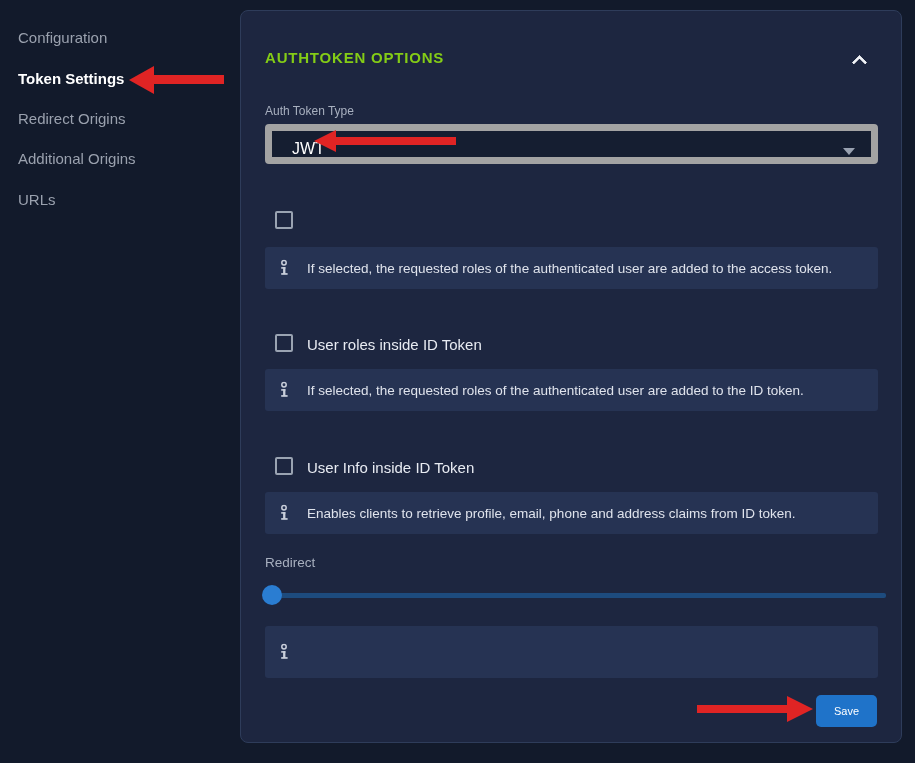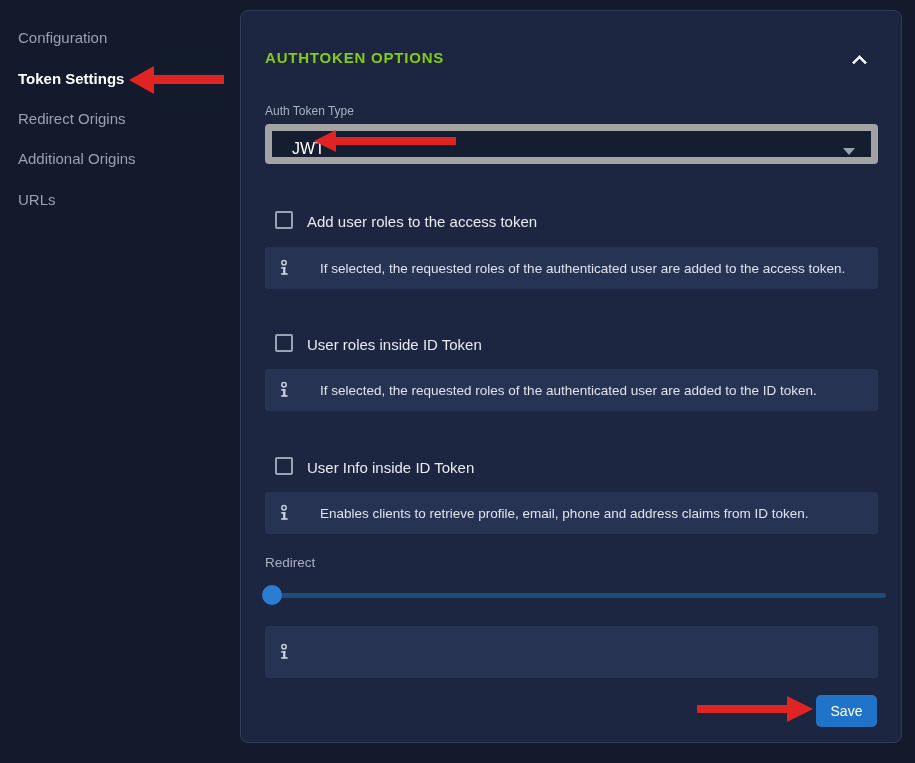--- a/index.html
+++ b/index.html
@@ -26,31 +26,31 @@
   .dropdown-value{position:absolute;left:20px;top:9px;font-size:16px;color:#ffffff;}
   .dropdown-caret{position:absolute;right:16px;top:17px;width:0;height:0;
             border-left:6px solid transparent;border-right:6px solid transparent;
             border-top:7px solid #98a1b0;}
 
   .checkbox{position:absolute;left:34px;width:18px;height:18px;border:2px solid #9aa3b2;
             border-radius:2px;background:transparent;cursor:pointer;}
   .check-label{position:absolute;left:66px;font-size:15px;color:#e8ebf2;cursor:pointer;line-height:17px;}
 
   .infobox{position:absolute;left:24px;width:613px;background:#263353;border-radius:3px;
-           display:flex;align-items:center;padding-left:13px;}
+           display:flex;align-items:center;}
   .infobox .info-icon{position:absolute;left:13px;top:50%;transform:translateY(-50%);}
   .infobox .info-text{margin-left:42px;margin-right:14px;font-size:13.5px;color:#dfe3ec;line-height:19px;}
 
   .slider-track{position:absolute;left:24px;top:582px;width:621px;height:5px;
                 background:#1d4b7e;border-radius:2px;cursor:pointer;}
   .slider-thumb{position:absolute;left:21px;top:574px;width:20px;height:20px;border-radius:50%;
                 background:#2a7dd2;cursor:pointer;}
 
   .save-btn{position:absolute;left:575px;top:684px;width:61px;height:32px;background:#1f73c9;
-            border:none;border-radius:5px;color:#ffffff;font-size:14px;cursor:pointer;}
+            border:none;border-radius:5px;color:#ffffff;font-size:11px;cursor:pointer;}
 
   
   .arr{position:absolute;}
   .arr .shaft{position:absolute;background:#e02424;}
   .arr .head-left{position:absolute;width:0;height:0;
         border-top:13px solid transparent;border-bottom:13px solid transparent;
         border-right:25px solid #e02424;}
   .arr .head-right{position:absolute;width:0;height:0;
         border-top:13px solid transparent;border-bottom:13px solid transparent;
         border-left:26px solid #e02424;}
@@ -74,21 +74,20 @@
     <div class="chevron-up"></div>
 
     <div class="field-label" style="top:93px">Auth Token Type</div>
 
     <div class="dropdown">
       <span class="dropdown-value">JWT</span>
       <span class="dropdown-caret"></span>
     </div>
 
     <div class="checkbox" style="top:200px"></div>
-    <div class="check-label" style="top:202px">Add user roles to the access token</div>
     <div class="infobox" style="top:236px;height:42px">
       <svg class="info-icon" width="12" height="17" viewBox="0 0 12 17">
         <circle cx="6" cy="3.2" r="2.2" fill="none" stroke="#c9cfdb" stroke-width="1.5"></circle>
         <rect x="3.2" y="7.6" width="4.2" height="1.6" fill="#c9cfdb"></rect>
         <rect x="5.1" y="7.6" width="2.3" height="7" fill="#c9cfdb"></rect>
         <rect x="3.2" y="13.6" width="6.4" height="1.7" fill="#c9cfdb"></rect>
       </svg>
       <div class="info-text">If selected, the requested roles of the authenticated user are added to the access token.</div>
     </div>
 

